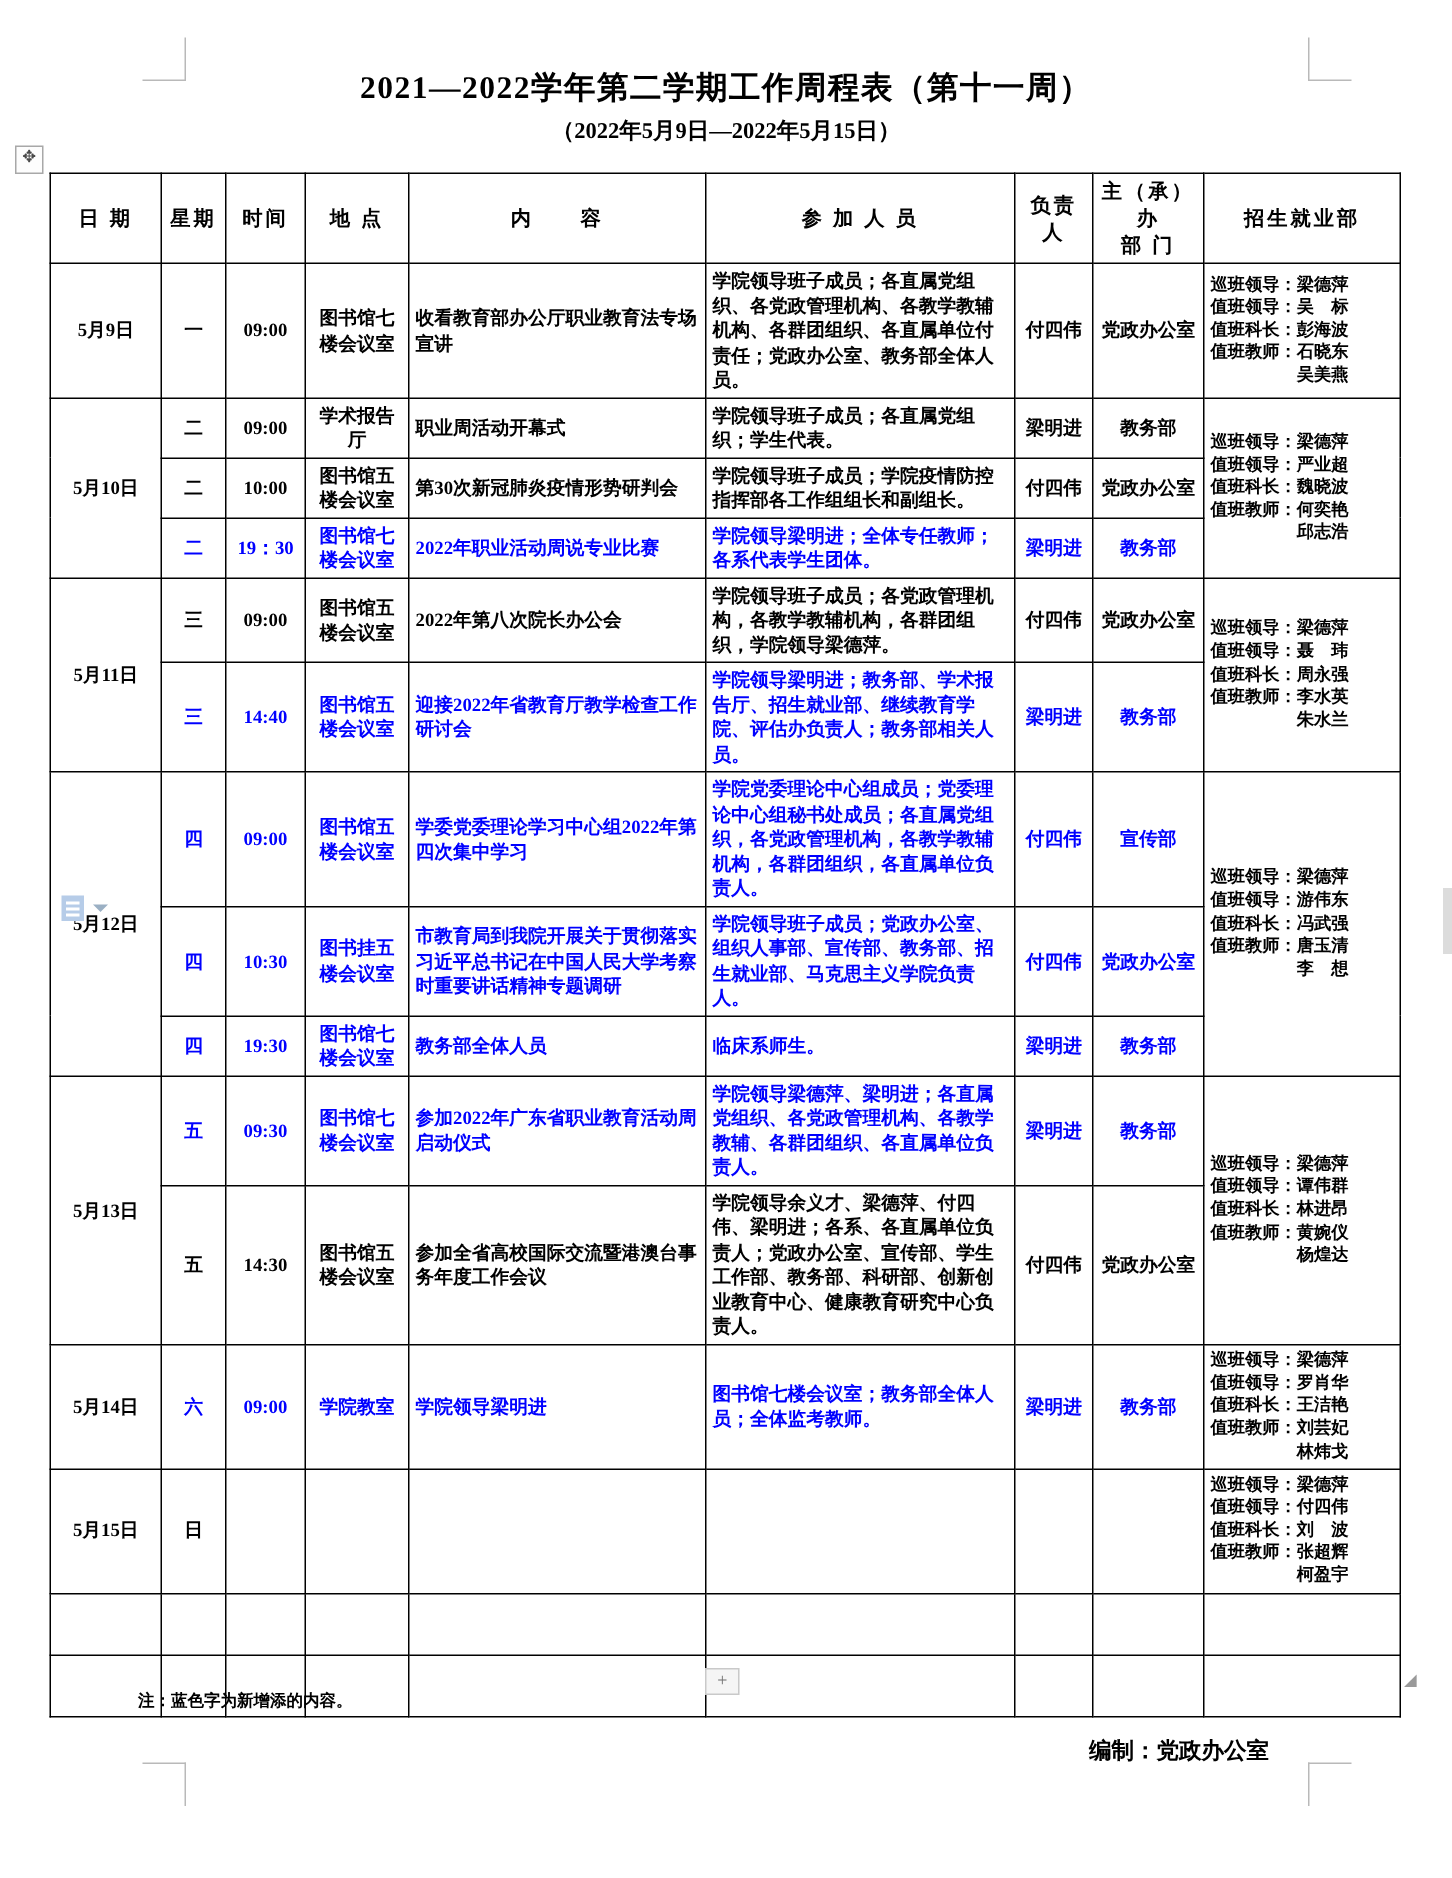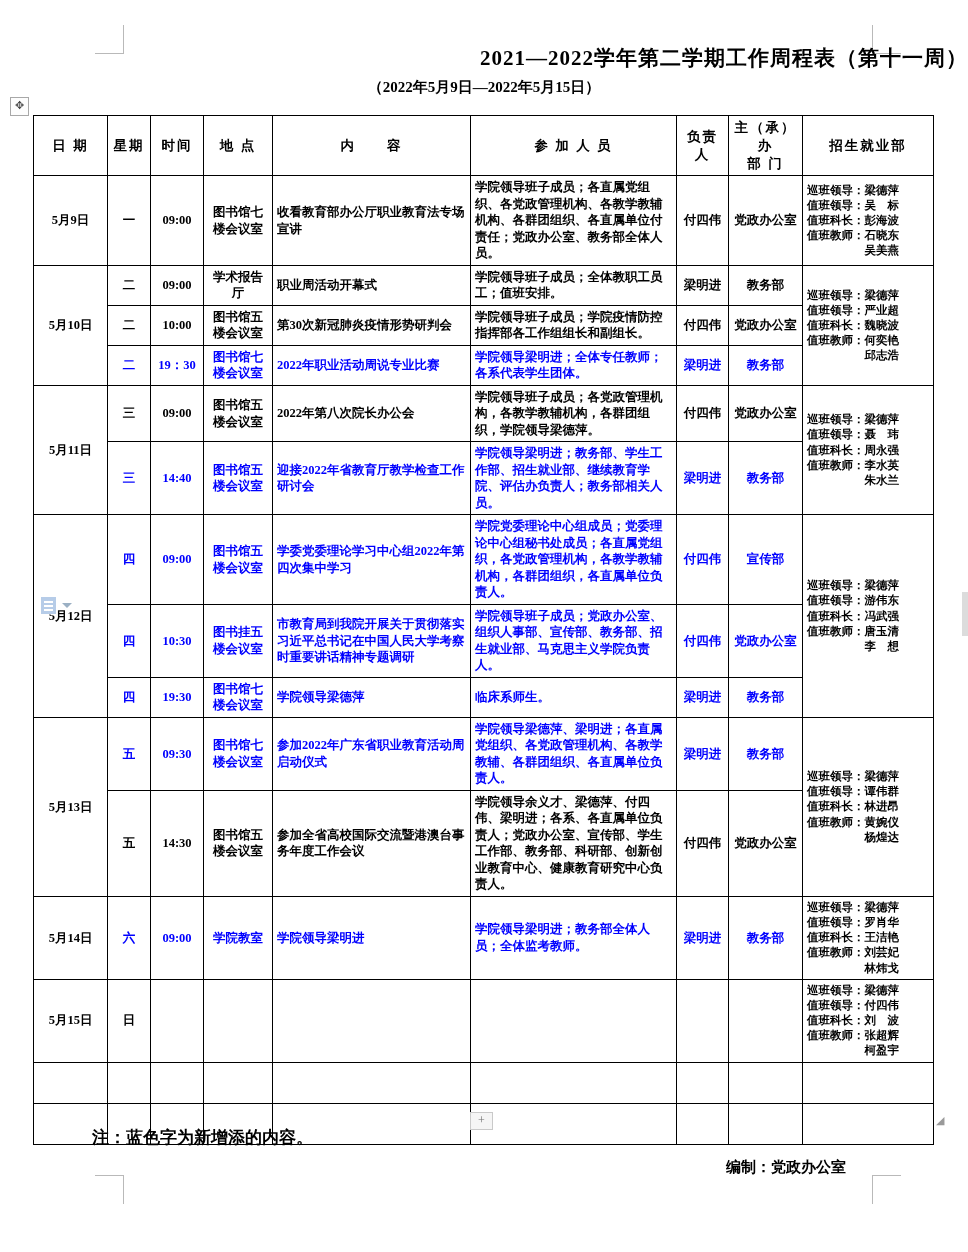--- a/index.html
+++ b/index.html
@@ -9,21 +9,21 @@
     color:#000;
   }
   
   .corner{position:absolute;border-color:#b9b9b9;border-style:solid;width:28px;height:28px;}
   .corner.tl{left:95px;top:25px;border-width:0 1px 1px 0;}
   .corner.tr{left:872px;top:25px;border-width:0 0 1px 1px;}
   .corner.bl{left:95px;top:1175px;border-width:1px 1px 0 0;}
   .corner.br{left:872px;top:1175px;border-width:1px 0 0 1px;}
 
   .doc-title{
-    position:absolute;left:0;right:0;top:44px;text-align:right;
+    position:absolute;left:0;right:0;top:44px;text-align:center;
     font-size:21px;font-weight:bold;letter-spacing:1px;
   }
   .doc-subtitle{
     position:absolute;left:0;right:0;top:78px;text-align:center;
     font-size:15px;font-weight:bold;
   }
 
   table.sched{
     position:absolute;left:33px;top:115px;width:900px;
     border-collapse:collapse;table-layout:fixed;
@@ -50,21 +50,21 @@
   col.w-place{width:69px;}
   col.w-content{width:198px;}
   col.w-people{width:206px;}
   col.w-owner{width:52px;}
   col.w-dept{width:74px;}
   col.w-duty{width:131px;}
 
   .empty-row td{height:34px;}
 
   .note{
-    position:absolute;left:92px;top:1126px;font-size:17px;font-weight:bold;
+    position:absolute;left:92px;top:1126px;font-size:11px;font-weight:bold;
   }
   .compiler{
     position:absolute;left:690px;top:1158px;font-size:15px;font-weight:bold;padding-left:36px;
   }
 
   
   .move-handle{
     position:absolute;left:10px;top:97px;width:17px;height:17px;
     border:1px solid #a8a8a8;background:#fdfdfd;
     font-size:11px;line-height:15px;text-align:center;color:#4a4a4a;
@@ -151,21 +151,21 @@
 值班科长：彭海波
 值班教师：石晓东
 　　　　　吴美燕</td>
       </tr>
       <tr>
         <td class="ctr" rowspan="3">5月10日</td>
         <td class="ctr">二</td>
         <td class="ctr">09:00</td>
         <td class="ctr">学术报告厅</td>
         <td class="lft">职业周活动开幕式</td>
-        <td class="lft">学院领导班子成员；全体教职工员工；值班安排。</td>
+        <td class="lft">学院领导班子成员；各直属党组织；学生代表。</td>
         <td class="ctr">梁明进</td>
         <td class="ctr">教务部</td>
         <td class="duty" rowspan="3">巡班领导：梁德萍
 值班领导：严业超
 值班科长：魏晓波
 值班教师：何奕艳
 　　　　　邱志浩</td>
       </tr>
       <tr>
         <td class="ctr">二</td>
@@ -198,21 +198,21 @@
 值班领导：聂　玮
 值班科长：周永强
 值班教师：李水英
 　　　　　朱水兰</td>
       </tr>
       <tr>
         <td class="ctr blue">三</td>
         <td class="ctr blue">14:40</td>
         <td class="ctr blue">图书馆五楼会议室</td>
         <td class="lft blue">迎接2022年省教育厅教学检查工作研讨会</td>
-        <td class="lft blue">学院领导梁明进；教务部、学生工作部、招生就业部、继续教育学院、评估办负责人；教务部相关人员。</td>
+        <td class="lft blue">学院领导梁明进；教务部、学术报告厅、招生就业部、继续教育学院、评估办负责人；教务部相关人员。</td>
         <td class="ctr blue">梁明进</td>
         <td class="ctr blue">教务部</td>
       </tr>
       <tr>
         <td class="ctr" rowspan="3">5月12日</td>
         <td class="ctr blue">四</td>
         <td class="ctr blue">09:00</td>
         <td class="ctr blue">图书馆五楼会议室</td>
         <td class="lft blue">学委党委理论学习中心组2022年第四次集中学习</td>
         <td class="lft blue">学院党委理论中心组成员；党委理论中心组秘书处成员；各直属党组织，各党政管理机构，各教学教辅机构，各群团组织，各直属单位负责人。</td>
@@ -230,21 +230,21 @@
         <td class="ctr blue">图书挂五楼会议室</td>
         <td class="lft blue">市教育局到我院开展关于贯彻落实习近平总书记在中国人民大学考察时重要讲话精神专题调研</td>
         <td class="lft blue">学院领导班子成员；党政办公室、组织人事部、宣传部、教务部、招生就业部、马克思主义学院负责人。</td>
         <td class="ctr blue">付四伟</td>
         <td class="ctr blue">党政办公室</td>
       </tr>
       <tr>
         <td class="ctr blue">四</td>
         <td class="ctr blue">19:30</td>
         <td class="ctr blue">图书馆七楼会议室</td>
-        <td class="lft blue">学院领导梁德萍</td>
+        <td class="lft blue">教务部全体人员</td>
         <td class="lft blue">临床系师生。</td>
         <td class="ctr blue">梁明进</td>
         <td class="ctr blue">教务部</td>
       </tr>
       <tr>
         <td class="ctr" rowspan="2">5月13日</td>
         <td class="ctr blue">五</td>
         <td class="ctr blue">09:30</td>
         <td class="ctr blue">图书馆七楼会议室</td>
         <td class="lft blue">参加2022年广东省职业教育活动周启动仪式</td>
@@ -265,21 +265,21 @@
         <td class="lft">学院领导余义才、梁德萍、付四伟、梁明进；各系、各直属单位负责人；党政办公室、宣传部、学生工作部、教务部、科研部、创新创业教育中心、健康教育研究中心负责人。</td>
         <td class="ctr">付四伟</td>
         <td class="ctr">党政办公室</td>
       </tr>
       <tr>
         <td class="ctr" rowspan="1">5月14日</td>
         <td class="ctr blue">六</td>
         <td class="ctr blue">09:00</td>
         <td class="ctr blue">学院教室</td>
         <td class="lft blue">学院领导梁明进</td>
-        <td class="lft blue">学院领导梁明进；教务部全体人员；全体监考教师。</td>
+        <td class="lft blue">图书馆七楼会议室；教务部全体人员；全体监考教师。</td>
         <td class="ctr blue">梁明进</td>
         <td class="ctr blue">教务部</td>
         <td class="duty" rowspan="1">巡班领导：梁德萍
 值班领导：罗肖华
 值班科长：王洁艳
 值班教师：刘芸妃
 　　　　　林炜戈</td>
       </tr>
       <tr>
         <td class="ctr" rowspan="1">5月15日</td>

